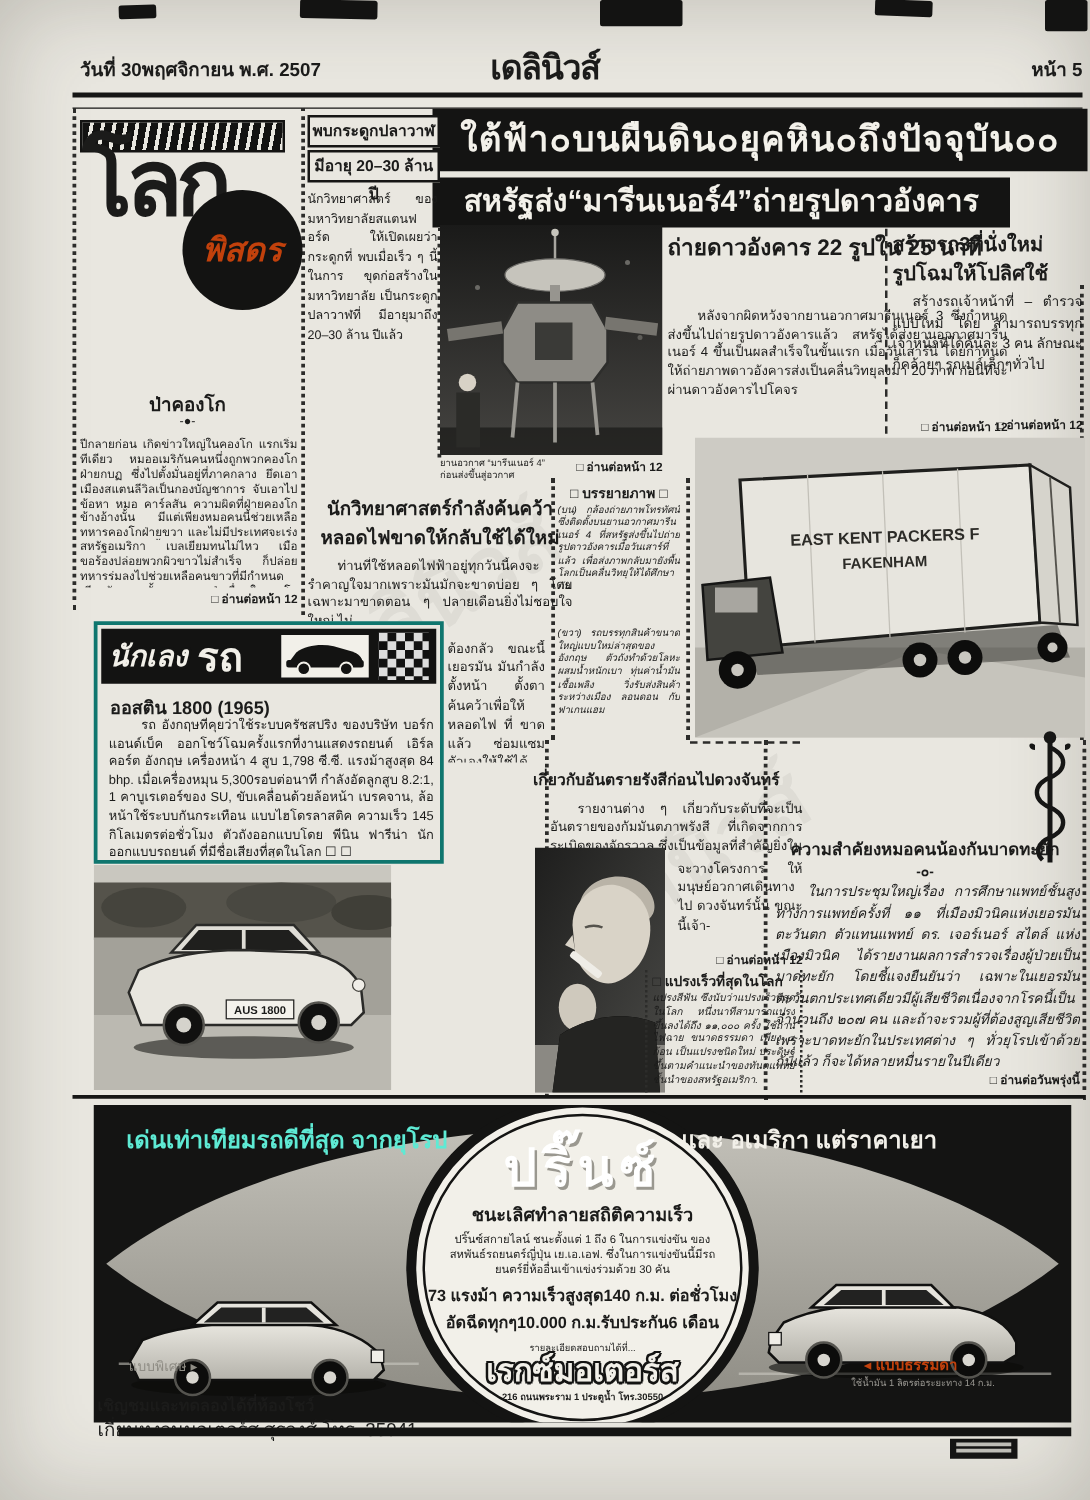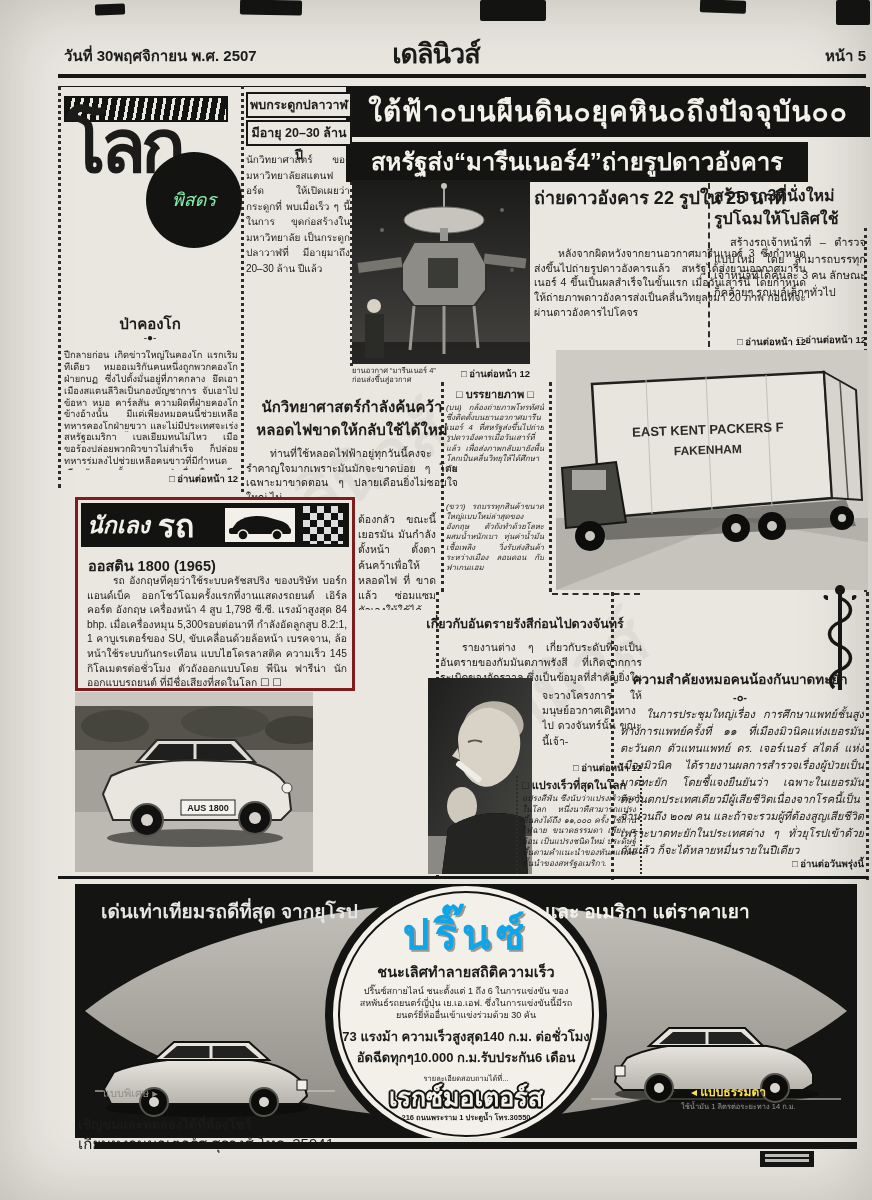--- a/index.html
+++ b/index.html
@@ -46,21 +46,21 @@
 
   <div class="abs dotv" style="left:58px;top:86px;height:402px"></div>
   <div class="abs dotv" style="left:241px;top:86px;height:406px"></div>
   <div class="abs dotv" style="left:350px;top:182px;height:184px"></div>
   <div class="abs dotv" style="left:864px;top:228px;height:364px"></div>
 
   <div class="abs" style="left:62px;top:88px;width:178px;height:170px">
     <div class="abs" style="left:2px;top:8px;width:160px;height:22px;border:2px solid #131312;background:repeating-linear-gradient(100deg,#131312 0 6px,#e9e7e0 6px 9px)"></div>
     <div class="abs bb" style="left:4px;top:22px;font-size:74px;letter-spacing:-5px;line-height:1">โลก</div>
     <div class="abs" style="left:84px;top:64px;width:96px;height:96px;background:#131312;border-radius:50%">
-      <div class="ctr" style="font-size:18px;font-style:italic;font-weight:normal;color:#86efac;line-height:96px">พิสดร</div>
+      <div class="ctr" style="font-size:26px;font-style:italic;font-weight:bold;color:#c2410c;line-height:96px">พิสดร</div>
     </div>
   </div>
 
   <div class="abs b ctr" style="left:64px;top:312px;width:172px;font-size:15px">ป่าคองโก</div>
   <div class="abs ctr" style="left:64px;top:332px;width:172px;font-size:10px">-●-</div>
   <div class="abs jt" style="left:64px;top:350px;width:174px;height:82px;font-size:9.3px;line-height:1.28;overflow:hidden">ปีกลายก่อน เกิดข่าวใหญ่ในคองโก แรกเริ่มทีเดียว หมออเมริกันคนหนึ่งถูกพวกคองโกฝ่ายกบฏ ซึ่งไปตั้งมั่นอยู่ที่ภาคกลาง ยึดเอาเมืองสแตนลีวิลเป็นกองบัญชาการ จับเอาไปข้อหา หมอ คาร์ลสัน ความผิดที่ฝ่ายคองโกข้างอ้างนั้น มีแต่เพียงหมอคนนี้ช่วยเหลือทหารคองโกฝ่ายขวา และไม่มีประเทศจะเร่งขอ หมอคนนี้ถูกประหารจนได้ ก่อนจะประหารชีวิตไม่กี่วัน คองโกจ้างพวกนี้ กวาดต้อนเอาพวกคนผิวขาวที่ทำมาหากินหรืออาศัยอยู่ในคองโกเกือบ ๒ พันไปกักตัวไว้เป็นตัวประกัน เมื่อประหารหมอคาร์ลสันไม่ได้ประหารคนเดียว คนผิวขาวอื่น ๆ โดนพร้อมกันด้วย</div>
   <div class="abs jt" style="left:64px;top:432px;width:174px;height:38px;font-size:9.3px;line-height:1.28;overflow:hidden">สหรัฐอเมริกา เบลเยี่ยมทนไม่ไหว เมื่อขอร้องปล่อยพวกผิวขาวไม่สำเร็จ ก็ปล่อยทหารร่มลงไปช่วยเหลือคนขาวที่มีกำหนดเดียวกัน ตอนนั้นเอง ความป่าเถื่อนในคองโกก็เปิดเผยออกมา ฟังแล้วขนหัวลุก</div>
   <div class="abs contd" style="left:64px;top:471px;width:174px">□ อ่านต่อหน้า 12</div>
 
   <div class="abs boxhl" style="left:246px;top:92px;width:102px;height:22px;font-size:12.5px;line-height:22px">พบกระดูกปลาวาฬ</div>
@@ -142,21 +142,21 @@
   <div class="abs dotv" style="left:549px;top:382px;height:210px"></div>
   <div class="abs b ctr" style="left:445px;top:385px;width:100px;font-size:11px">□ บรรยายภาพ □</div>
   <div class="abs jt" style="left:446px;top:403px;width:98px;height:96px;font-size:7.8px;line-height:1.3;font-style:italic;overflow:hidden">(บน) กล้องถ่ายภาพโทรทัศน์ซึ่งติดตั้งบนยานอวกาศมารีนเนอร์ 4 ที่สหรัฐส่งขึ้นไปถ่ายรูปดาวอังคารเมื่อวันเสาร์ที่แล้ว เพื่อส่งภาพกลับมายังพื้นโลกเป็นคลื่นวิทยุให้ได้ศึกษากัน</div>
   <div class="abs bb ctr" style="left:246px;top:395px;width:212px;font-size:15px">นักวิทยาศาสตร์กำลังค้นคว้า</div>
 
   <div class="abs jt" style="left:446px;top:502px;width:98px;height:86px;font-size:7.8px;line-height:1.3;font-style:italic;overflow:hidden">(ขวา) รถบรรทุกสินค้าขนาดใหญ่แบบใหม่ล่าสุดของอังกฤษ ตัวถังทำด้วยโลหะผสมน้ำหนักเบา ทุ่นค่าน้ำมันเชื้อเพลิง วิ่งรับส่งสินค้าระหว่างเมือง ลอนดอน กับ ฟาเกนแฮม</div>
   <div class="abs bb ctr" style="left:246px;top:418px;width:212px;font-size:15px">หลอดไฟขาดให้กลับใช้ได้ใหม่</div>
   <div class="abs jt" style="left:246px;top:446px;width:212px;height:62px;font-size:10.5px;line-height:1.4;overflow:hidden;text-indent:24px">ท่านที่ใช้หลอดไฟฟ้าอยู่ทุกวันนี้คงจะรำคาญใจมากเพราะมันมักจะขาดบ่อย ๆ โดยเฉพาะมาขาดตอน ๆ ปลายเดือนยิ่งไม่ชอบใจใหญ่ ไม่</div>
   <div class="abs jt" style="left:358px;top:512px;width:78px;height:98px;font-size:10.5px;line-height:1.45;overflow:hidden">ต้องกลัว ขณะนี้เยอรมัน มันกำลัง ตั้งหน้า ตั้งตา ค้นคว้าเพื่อให้หลอดไฟ ที่ ขาดแล้ว ซ่อมแซม ตัวเองให้ใช้ได้ใหม่อยู่ อย่างเร่งรีบ</div>
 
-  <div class="abs" style="left:75px;top:497px;width:280px;height:194px;border:3px solid #7f1d1d;background:#e9e7e0;box-sizing:border-box">
+  <div class="abs" style="left:75px;top:497px;width:280px;height:194px;border:3px solid #0f766e;background:#e9e7e0;box-sizing:border-box">
     <div style="position:absolute;left:3px;top:3px;right:3px;height:44px;background:#131312;display:flex;align-items:center;gap:8px;padding:0 6px;box-sizing:border-box">
       <span class="outline-b" style="font-size:23px;font-weight:900;font-style:italic">นักเลง</span>
       <span class="bb" style="font-size:32px;color:#f2f0e9">รถ</span>
       <span style="flex:1"></span>
       <span style="width:70px;height:34px;background:#f2f0e9;display:inline-block">
         <svg width="70" height="34" viewBox="0 0 70 34">
           <path d="M6,22 L12,14 C20,8 32,7 42,9 L56,13 C62,15 65,18 65,22 L6,22 Z" fill="#131312"></path>
           <rect x="4" y="20" width="62" height="6" rx="2" fill="#131312"></rect>
           <circle cx="18" cy="27" r="5" fill="#131312" stroke="#f2f0e9" stroke-width="1.5"></circle>
           <circle cx="52" cy="27" r="5" fill="#131312" stroke="#f2f0e9" stroke-width="1.5"></circle>
@@ -282,34 +282,34 @@
         <line x1="100" y1="10" x2="100" y2="22" stroke="#e6e4dd" stroke-width="3"></line>
         <circle cx="52" cy="66" r="14" fill="#0c0c0b" stroke="#55544f" stroke-width="2"></circle>
           <circle cx="52" cy="66" r="5" fill="#d8d6cf"></circle>
         <circle cx="168" cy="66" r="14" fill="#0c0c0b" stroke="#55544f" stroke-width="2"></circle>
           <circle cx="168" cy="66" r="5" fill="#d8d6cf"></circle>
         <rect x="8" y="44" width="10" height="10" fill="#f0eee8" stroke="#111110"></rect>
       </g>
       <ellipse cx="391" cy="130" rx="137" ry="132" fill="#f2f0e9" stroke="#141413" stroke-width="8"></ellipse>
       <ellipse cx="391" cy="130" rx="127" ry="122" fill="none" stroke="#141413" stroke-width="2"></ellipse>
     </svg>
-    <div class="abs bb" style="left:26px;top:12px;font-size:19px;color:#e5e5e5">เด่นเท่าเทียมรถดีที่สุด จากยุโรป</div>
+    <div class="abs bb" style="left:26px;top:12px;font-size:19px;color:#5eead4">เด่นเท่าเทียมรถดีที่สุด จากยุโรป</div>
     <div class="abs bb" style="left:470px;top:12px;font-size:19px;color:#f2f0e9">และ อเมริกา แต่ราคาเยา</div>
     <div class="abs" style="left:252px;top:0;width:278px;height:254px;display:flex;flex-direction:column;align-items:center;padding-top:28px;box-sizing:border-box">
-      <div class="bb ctr" style="font-size:42px;letter-spacing:5px;line-height:1.1;color:#0ea5e9;text-shadow:2px 2px 0 #9a9890">ปริ๊นซ์</div>
+      <div class="bb ctr" style="font-size:42px;letter-spacing:5px;line-height:1.1;color:#ffffff;text-shadow:2px 2px 0 #9a9890">ปริ๊นซ์</div>
       <div class="b ctr" style="font-size:14.5px;margin-top:2px">ชนะเลิศทำลายสถิติความเร็ว</div>
       <div class="ctr" style="font-size:9px;line-height:1.35;width:218px;margin-top:2px">ปริ๊นซ์สกายไลน์ ชนะตั้งแต่ 1 ถึง 6 ในการแข่งขัน ของสหพันธ์รถยนตร์ญี่ปุ่น เย.เอ.เอฟ. ซึ่งในการแข่งขันนี้มีรถยนตร์ยี่ห้ออื่นเข้าแข่งร่วมด้วย 30 คัน</div>
       <div class="b ctr" style="font-size:13px;margin-top:4px">73 แรงม้า ความเร็วสูงสุด140 ก.ม. ต่อชั่วโมง</div>
       <div class="b ctr" style="font-size:13px">อัดฉีดทุกๆ10.000 ก.ม.รับประกัน6 เดือน</div>
       <div class="ctr" style="font-size:7.5px;margin-top:4px">รายละเอียดสอบถามได้ที่...</div>
       <div class="bb ctr outline-b" style="font-size:25px;line-height:1.1">เรกซ์มอเตอร์ส</div>
       <div class="b ctr" style="font-size:7.5px">216 ถนนพระราม 1 ประตูน้ำ โทร.30550</div>
     </div>
     <div class="abs" style="left:28px;top:200px;font-size:11px;color:#8f8d85">แบบพิเศษ ▸</div>
-    <div class="abs b" style="left:616px;top:198px;font-size:12px;color:#fde047">◂ แบบธรรมดา</div>
+    <div class="abs b" style="left:616px;top:198px;font-size:12px;color:#c2410c">◂ แบบธรรมดา</div>
     <div class="abs" style="left:606px;top:216px;font-size:7.5px;color:#9b9993">ใช้น้ำมัน 1 ลิตรต่อระยะทาง 14 ก.ม.</div>
   </div>
 
   <div class="abs b" style="left:78px;top:1114px;width:320px;font-size:13px">เชิญชมและทดลองได้ที่ห้องโชว์</div>
   <div class="abs" style="left:78px;top:1132px;width:360px;font-size:15px">เกี่ยนหงวนมอเตอร์ส สุรวงศ์ โทร. 35941</div>
 
   <div class="abs" style="left:95px;top:1142px;width:762px;height:7px;background:#141413"></div>
   <div class="abs" style="left:760px;top:1151px;width:54px;height:16px;background:#141413">
     <div style="margin:3px 5px 2px;height:3px;background:#e9e7e0;opacity:.8"></div>
     <div style="margin:0 5px;height:3px;background:#e9e7e0;opacity:.8"></div>

